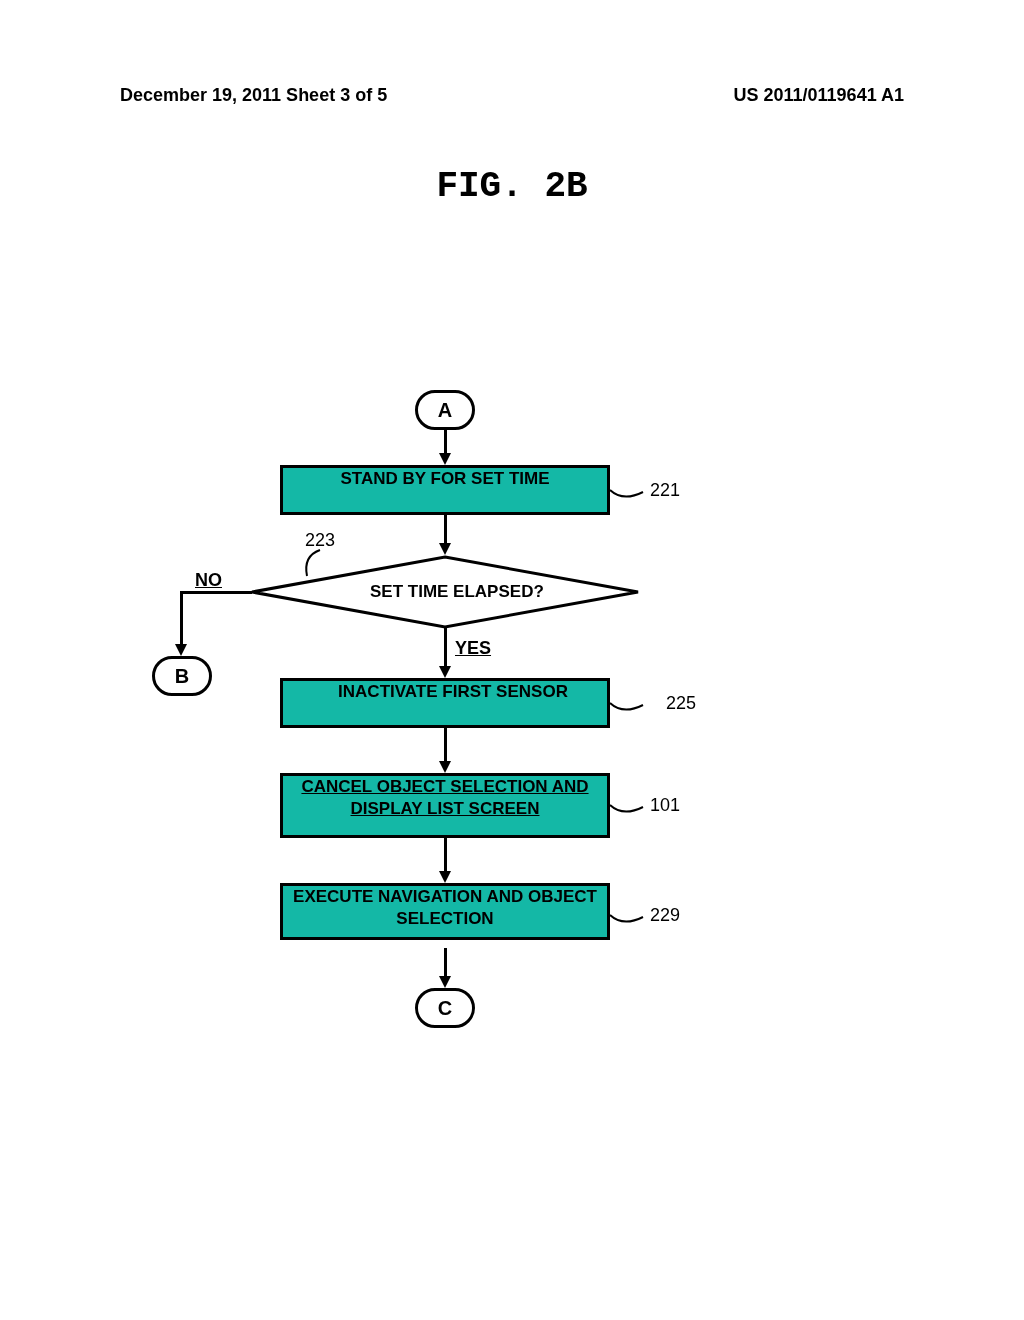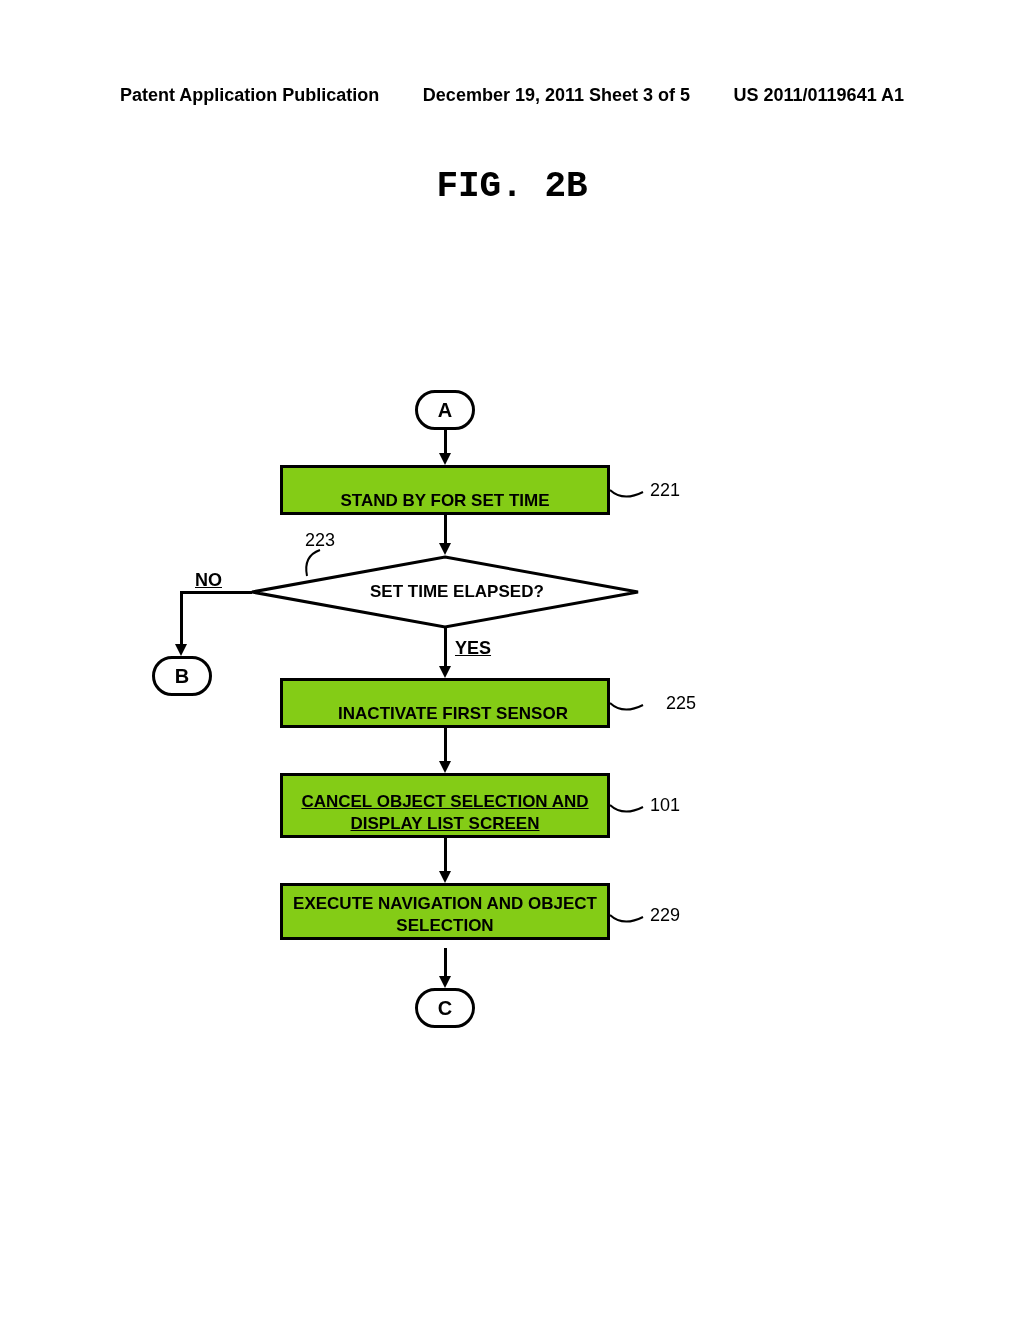--- a/index.html
+++ b/index.html
@@ -44,26 +44,26 @@
       align-items: center;
       justify-content: center;
       font-weight: bold;
       font-size: 20px;
       background: white;
     }
     .process-box {
       position: absolute;
       border: 3px solid black;
       display: flex;
-      align-items: flex-end;
+      align-items: flex-start;
       justify-content: center;
       text-align: center;
       font-weight: bold;
       font-size: 17px;
-      background: #84cc16;
+      background: #14b8a6;
       line-height: 1.3;
     }
     .decision-diamond {
       position: absolute;
     }
     .decision-text {
       position: absolute;
       font-weight: bold;
       font-size: 17px;
       text-align: center;
@@ -91,21 +91,20 @@
     .arrow-down {
       border-left: 6px solid transparent;
       border-right: 6px solid transparent;
       border-top: 12px solid black;
     }
   </style>
 </head>
 <body>
 
 <div class="header">
-  <span>Patent Application Publication</span>
   <span>December 19, 2011  Sheet 3 of 5</span>
   <span>US 2011/0119641 A1</span>
 </div>
 
 <div class="figure-title">FIG. 2B</div>
 
 <div class="diagram">
 
   <div class="connector-terminal" style="left: 415px; top: 0px;">
     <span>A</span>

